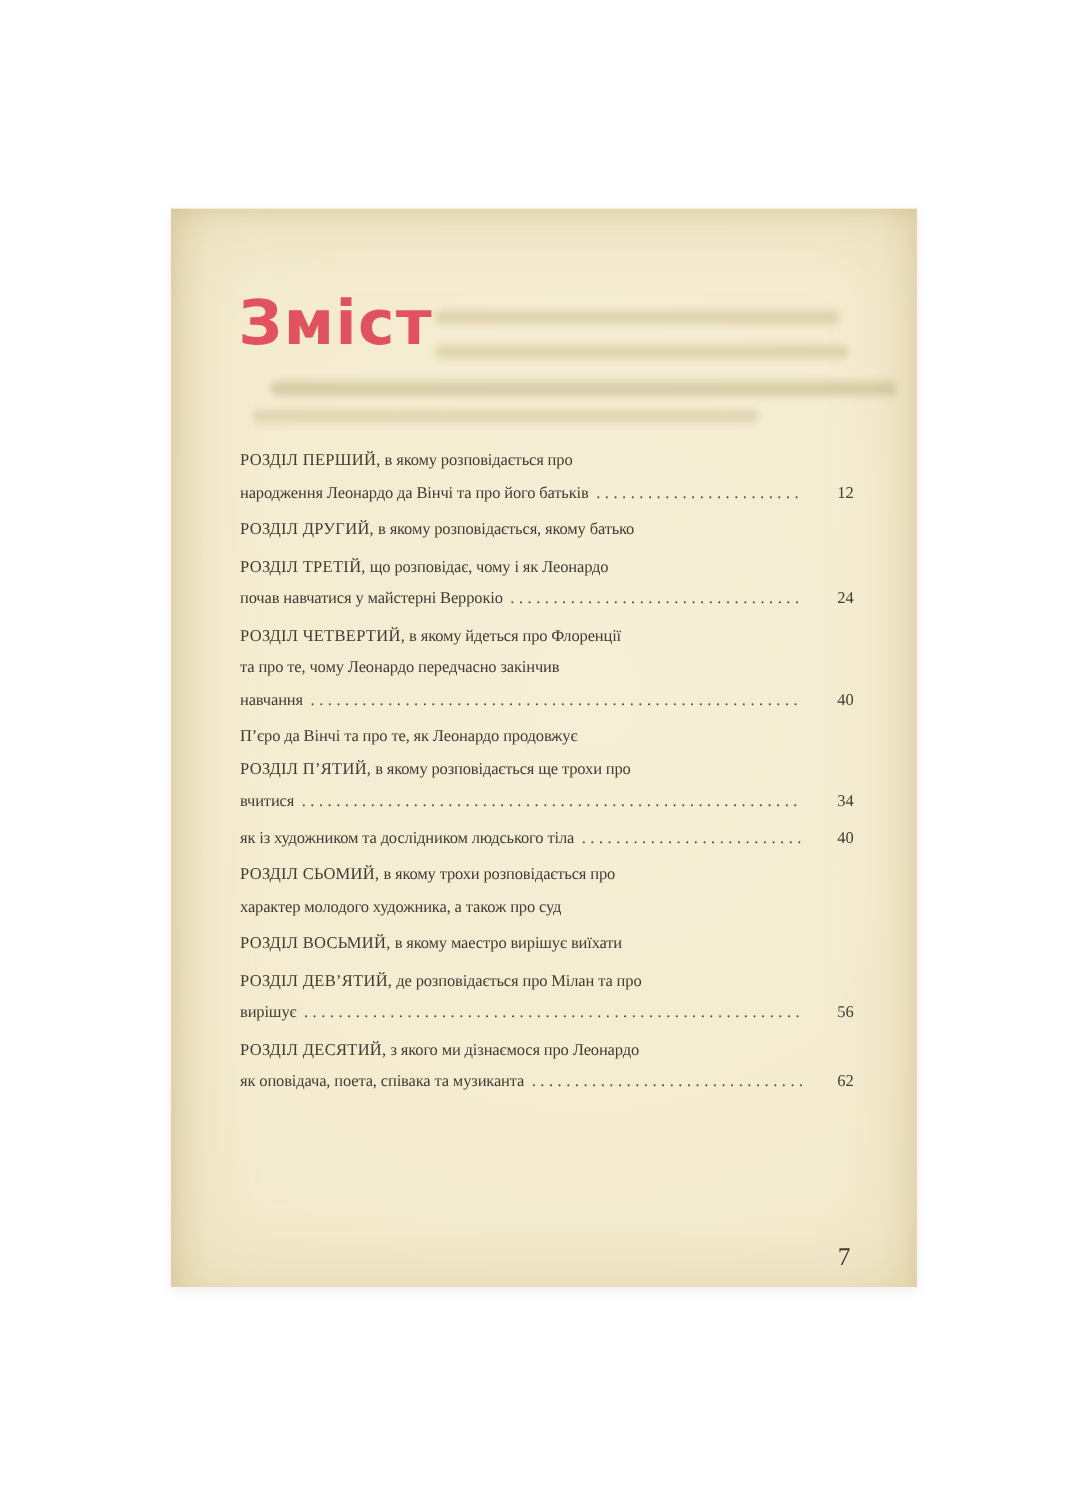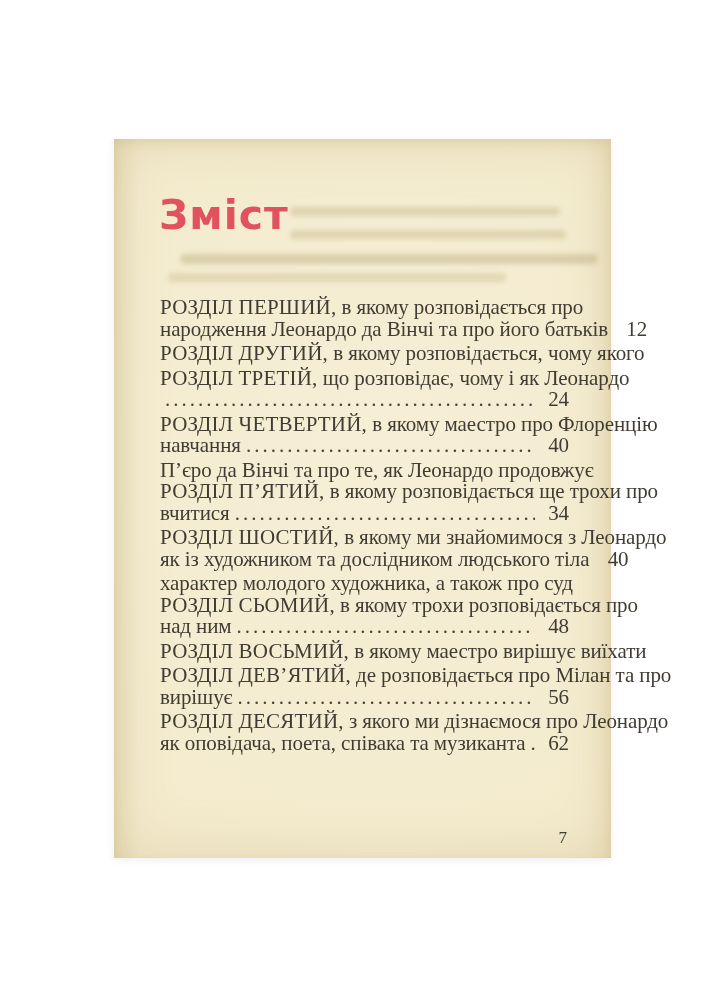--- a/index.html
+++ b/index.html
@@ -55,21 +55,21 @@
   .g1 { left: 176px; top: 68px;  width: 270px; height: 9px; }
   .g2 { left: 176px; top: 91px;  width: 276px; height: 9px; }
   .g3 { left: 66px;  top: 115px; width: 418px; height: 10px; background: rgba(168,150,96,0.34); }
   .g4 { left: 54px;  top: 134px; width: 338px; height: 9px;  background: rgba(172,154,100,0.26); }
   
   .toc {
     position: absolute;
     left: 46px;
     top: 158px;
     width: 409px;
-    font-size: 21px;
+    font-size: 11px;
     line-height: 21.5px;
     color: #403c33;
     letter-spacing: -0.1px;
   }
   .entry { margin-bottom: 3px; }
   .line { white-space: nowrap; }
   .line.last {
     display: flex;
     align-items: flex-start;
   }
@@ -119,67 +119,63 @@
   <div class="entry">
     <div class="line first"><span class="chap">РОЗДІЛ ПЕРШИЙ,</span><span class="rest"> в якому розповідається про</span></div>
     <div class="line last">
       <span class="lasttext">народження Леонардо да Вінчі та про його батьків</span>
             <span class="dots"></span>
             <span class="pagenum">12</span>
     </div>
   </div>
 
   <div class="entry">
-    <div class="line first"><span class="chap">РОЗДІЛ ДРУГИЙ,</span><span class="rest"> в якому розповідається, чому якого</span></div>
+    <div class="line first"><span class="chap">РОЗДІЛ ДРУГИЙ,</span><span class="rest"> в якому розповідається, якому батько</span></div>
   </div>
 
   <div class="entry">
     <div class="line first"><span class="chap">РОЗДІЛ ТРЕТІЙ,</span><span class="rest"> що розповідає, чому і як Леонардо</span></div>
     <div class="line last">
+      <span class="lasttext">почав навчатися у майстерні Веррокіо</span>
             <span class="dots"></span>
             <span class="pagenum">24</span>
     </div>
   </div>
 
   <div class="entry">
-    <div class="line first"><span class="chap">РОЗДІЛ ЧЕТВЕРТИЙ,</span><span class="rest"> в якому маестро про Флоренцію</span></div>
+    <div class="line first"><span class="chap">РОЗДІЛ ЧЕТВЕРТИЙ,</span><span class="rest"> в якому йдеться про Флоренції</span></div>
+    <div class="line">та про те, чому Леонардо передчасно закінчив</div>
           <div class="line last">
       <span class="lasttext">навчання</span>
             <span class="dots"></span>
             <span class="pagenum">40</span>
     </div>
   </div>
 
   <div class="entry">
     <div class="line">П’єро да Вінчі та про те, як Леонардо продовжує</div>
     <div class="line first"><span class="chap">РОЗДІЛ П’ЯТИЙ,</span><span class="rest"> в якому розповідається ще трохи про</span></div>
           <div class="line last">
       <span class="lasttext">вчитися</span>
             <span class="dots"></span>
             <span class="pagenum">34</span>
     </div>
   </div>
 
   <div class="entry">
-    <div class="line first"><span class="chap">РОЗДІЛ ШОСТИЙ,</span><span class="rest"> в якому ми знайомимося з Леонардо</span></div>
     <div class="line last">
       <span class="lasttext">як із художником та дослідником людського тіла</span>
             <span class="dots"></span>
             <span class="pagenum">40</span>
     </div>
   </div>
 
   <div class="entry">
+    <div class="line first"><span class="chap">РОЗДІЛ СЬОМИЙ,</span><span class="rest"> в якому трохи розповідається про</span></div>
     <div class="line">характер молодого художника, а також про суд</div>
-    <div class="line first"><span class="chap">РОЗДІЛ СЬОМИЙ,</span><span class="rest"> в якому трохи розповідається про</span></div>
-          <div class="line last">
-      <span class="lasttext">над ним</span>
-            <span class="dots"></span>
-            <span class="pagenum">48</span>
-    </div>
   </div>
 
   <div class="entry">
     <div class="line first"><span class="chap">РОЗДІЛ ВОСЬМИЙ,</span><span class="rest"> в якому маестро вирішує виїхати</span></div>
   </div>
 
   <div class="entry">
     <div class="line first"><span class="chap">РОЗДІЛ ДЕВ’ЯТИЙ,</span><span class="rest"> де розповідається про Мілан та про</span></div>
     <div class="line last">
       <span class="lasttext">вирішує</span>

